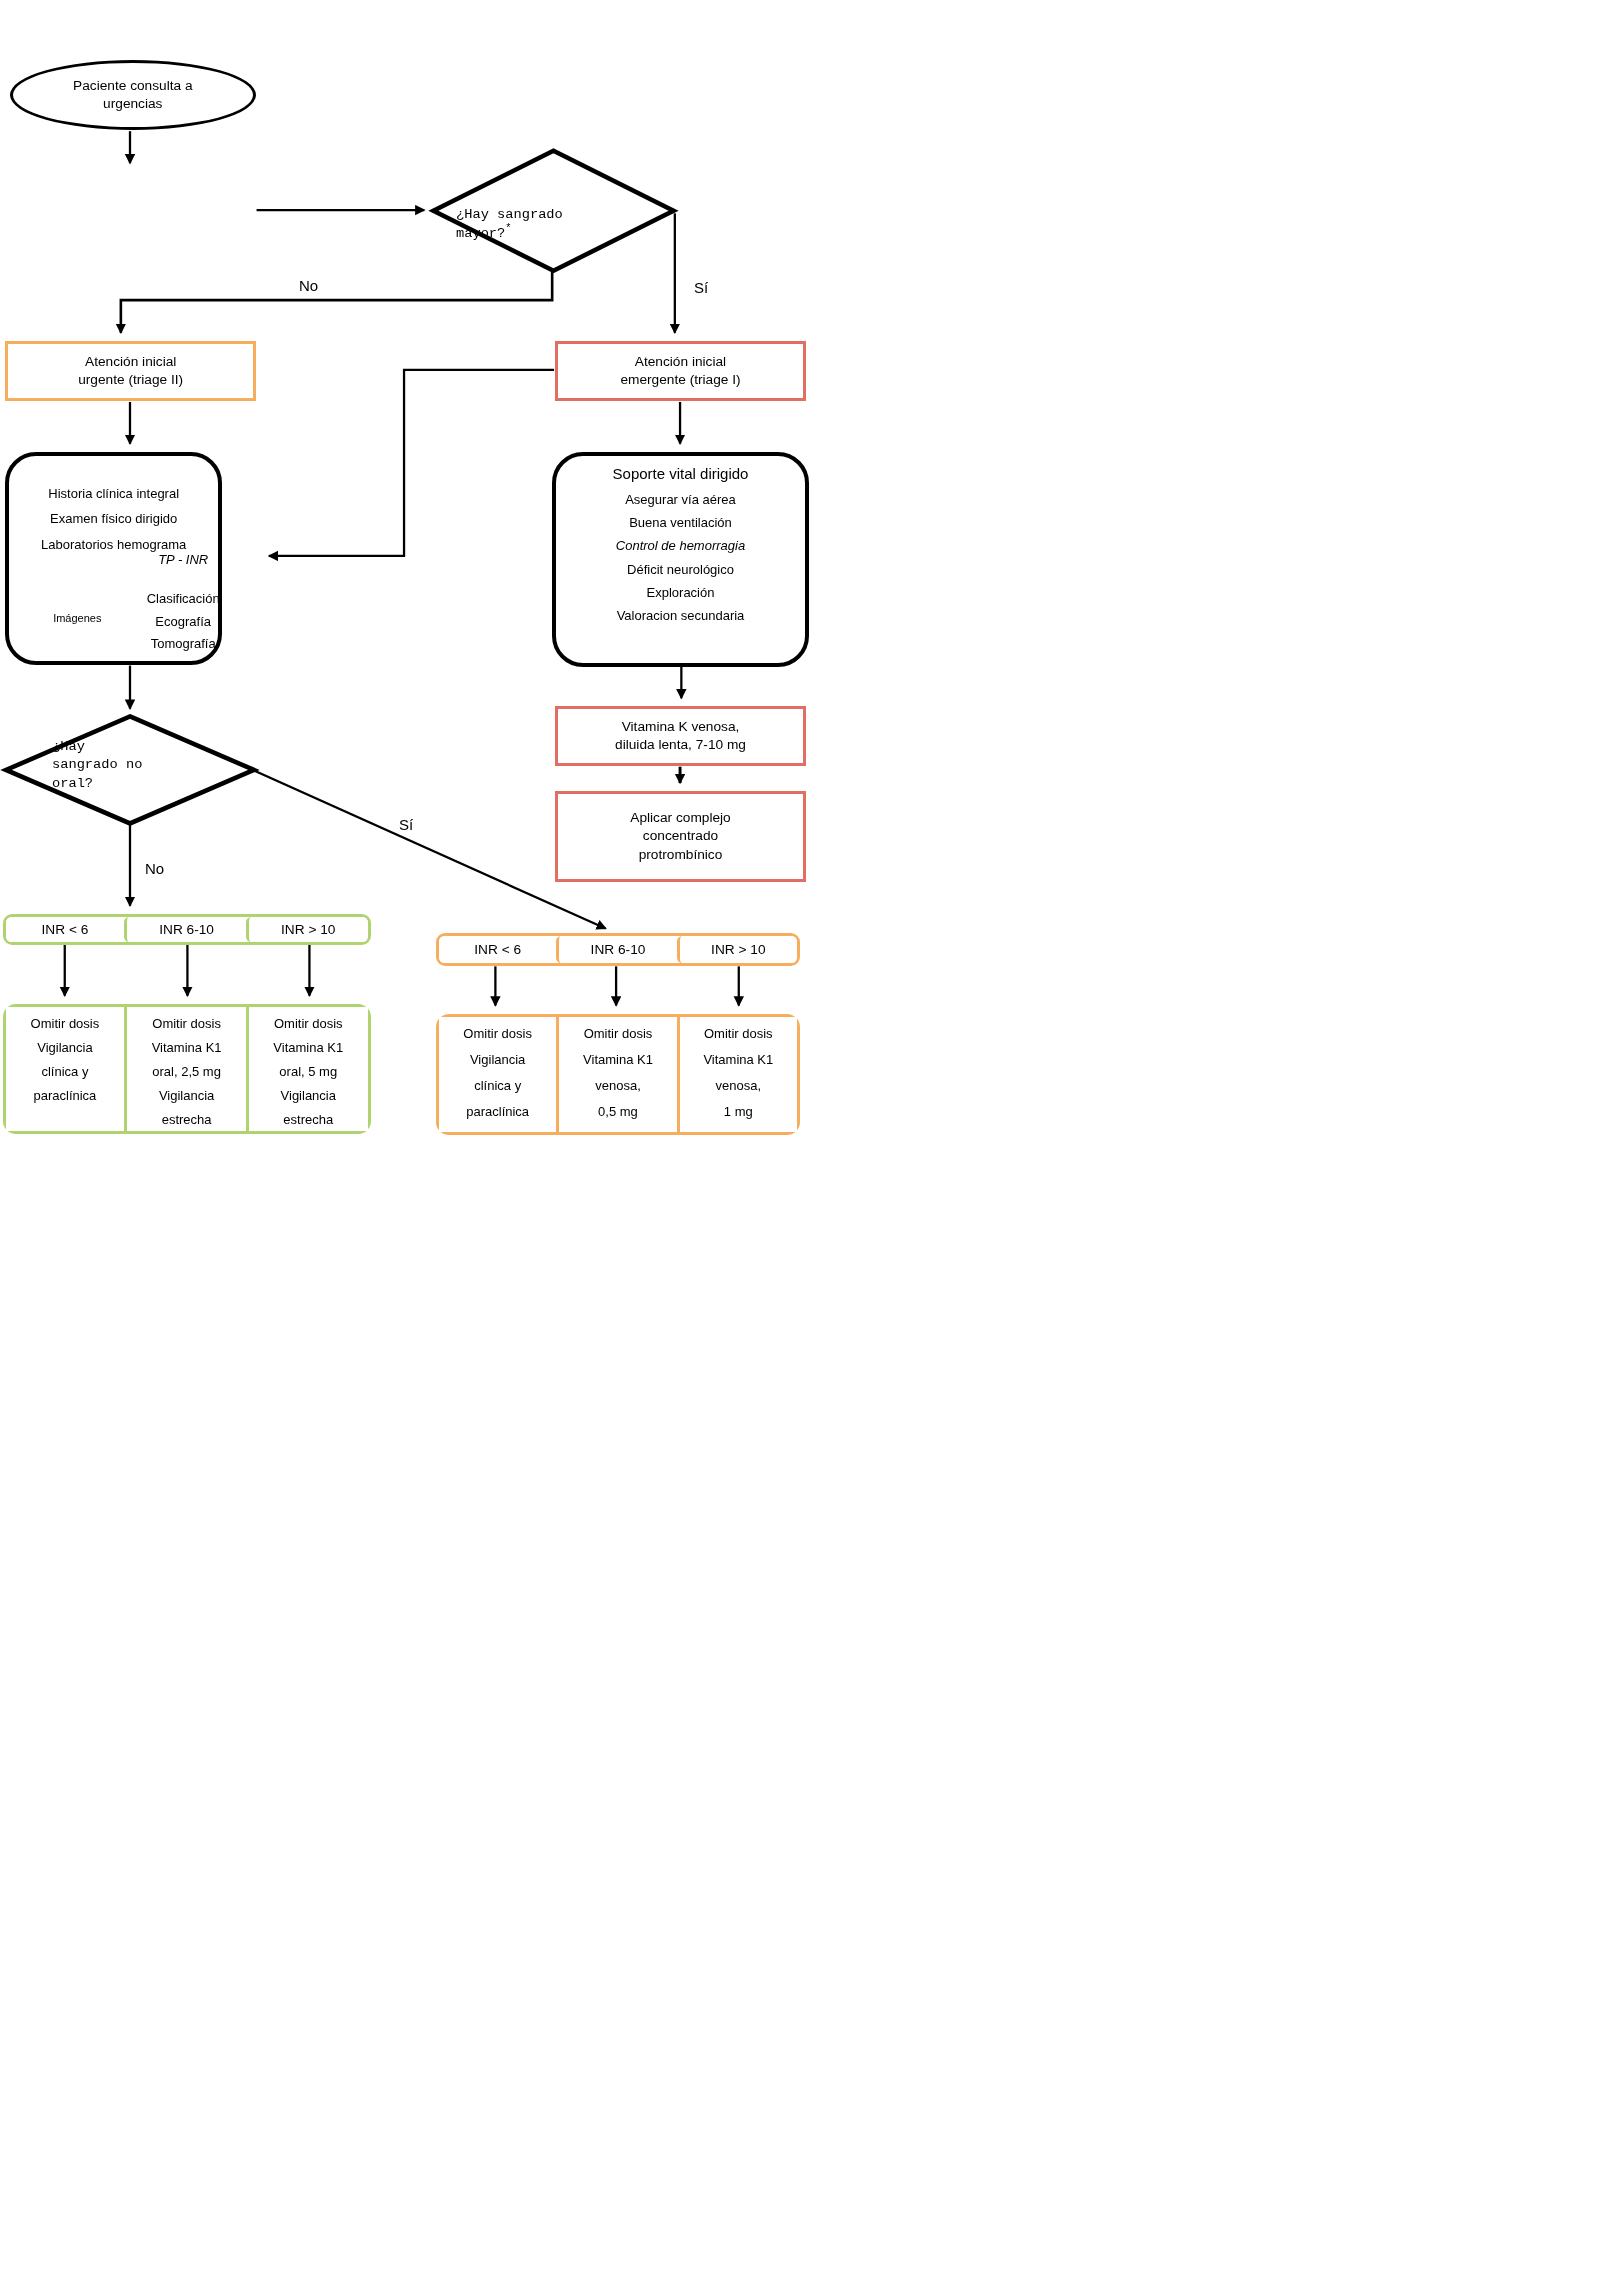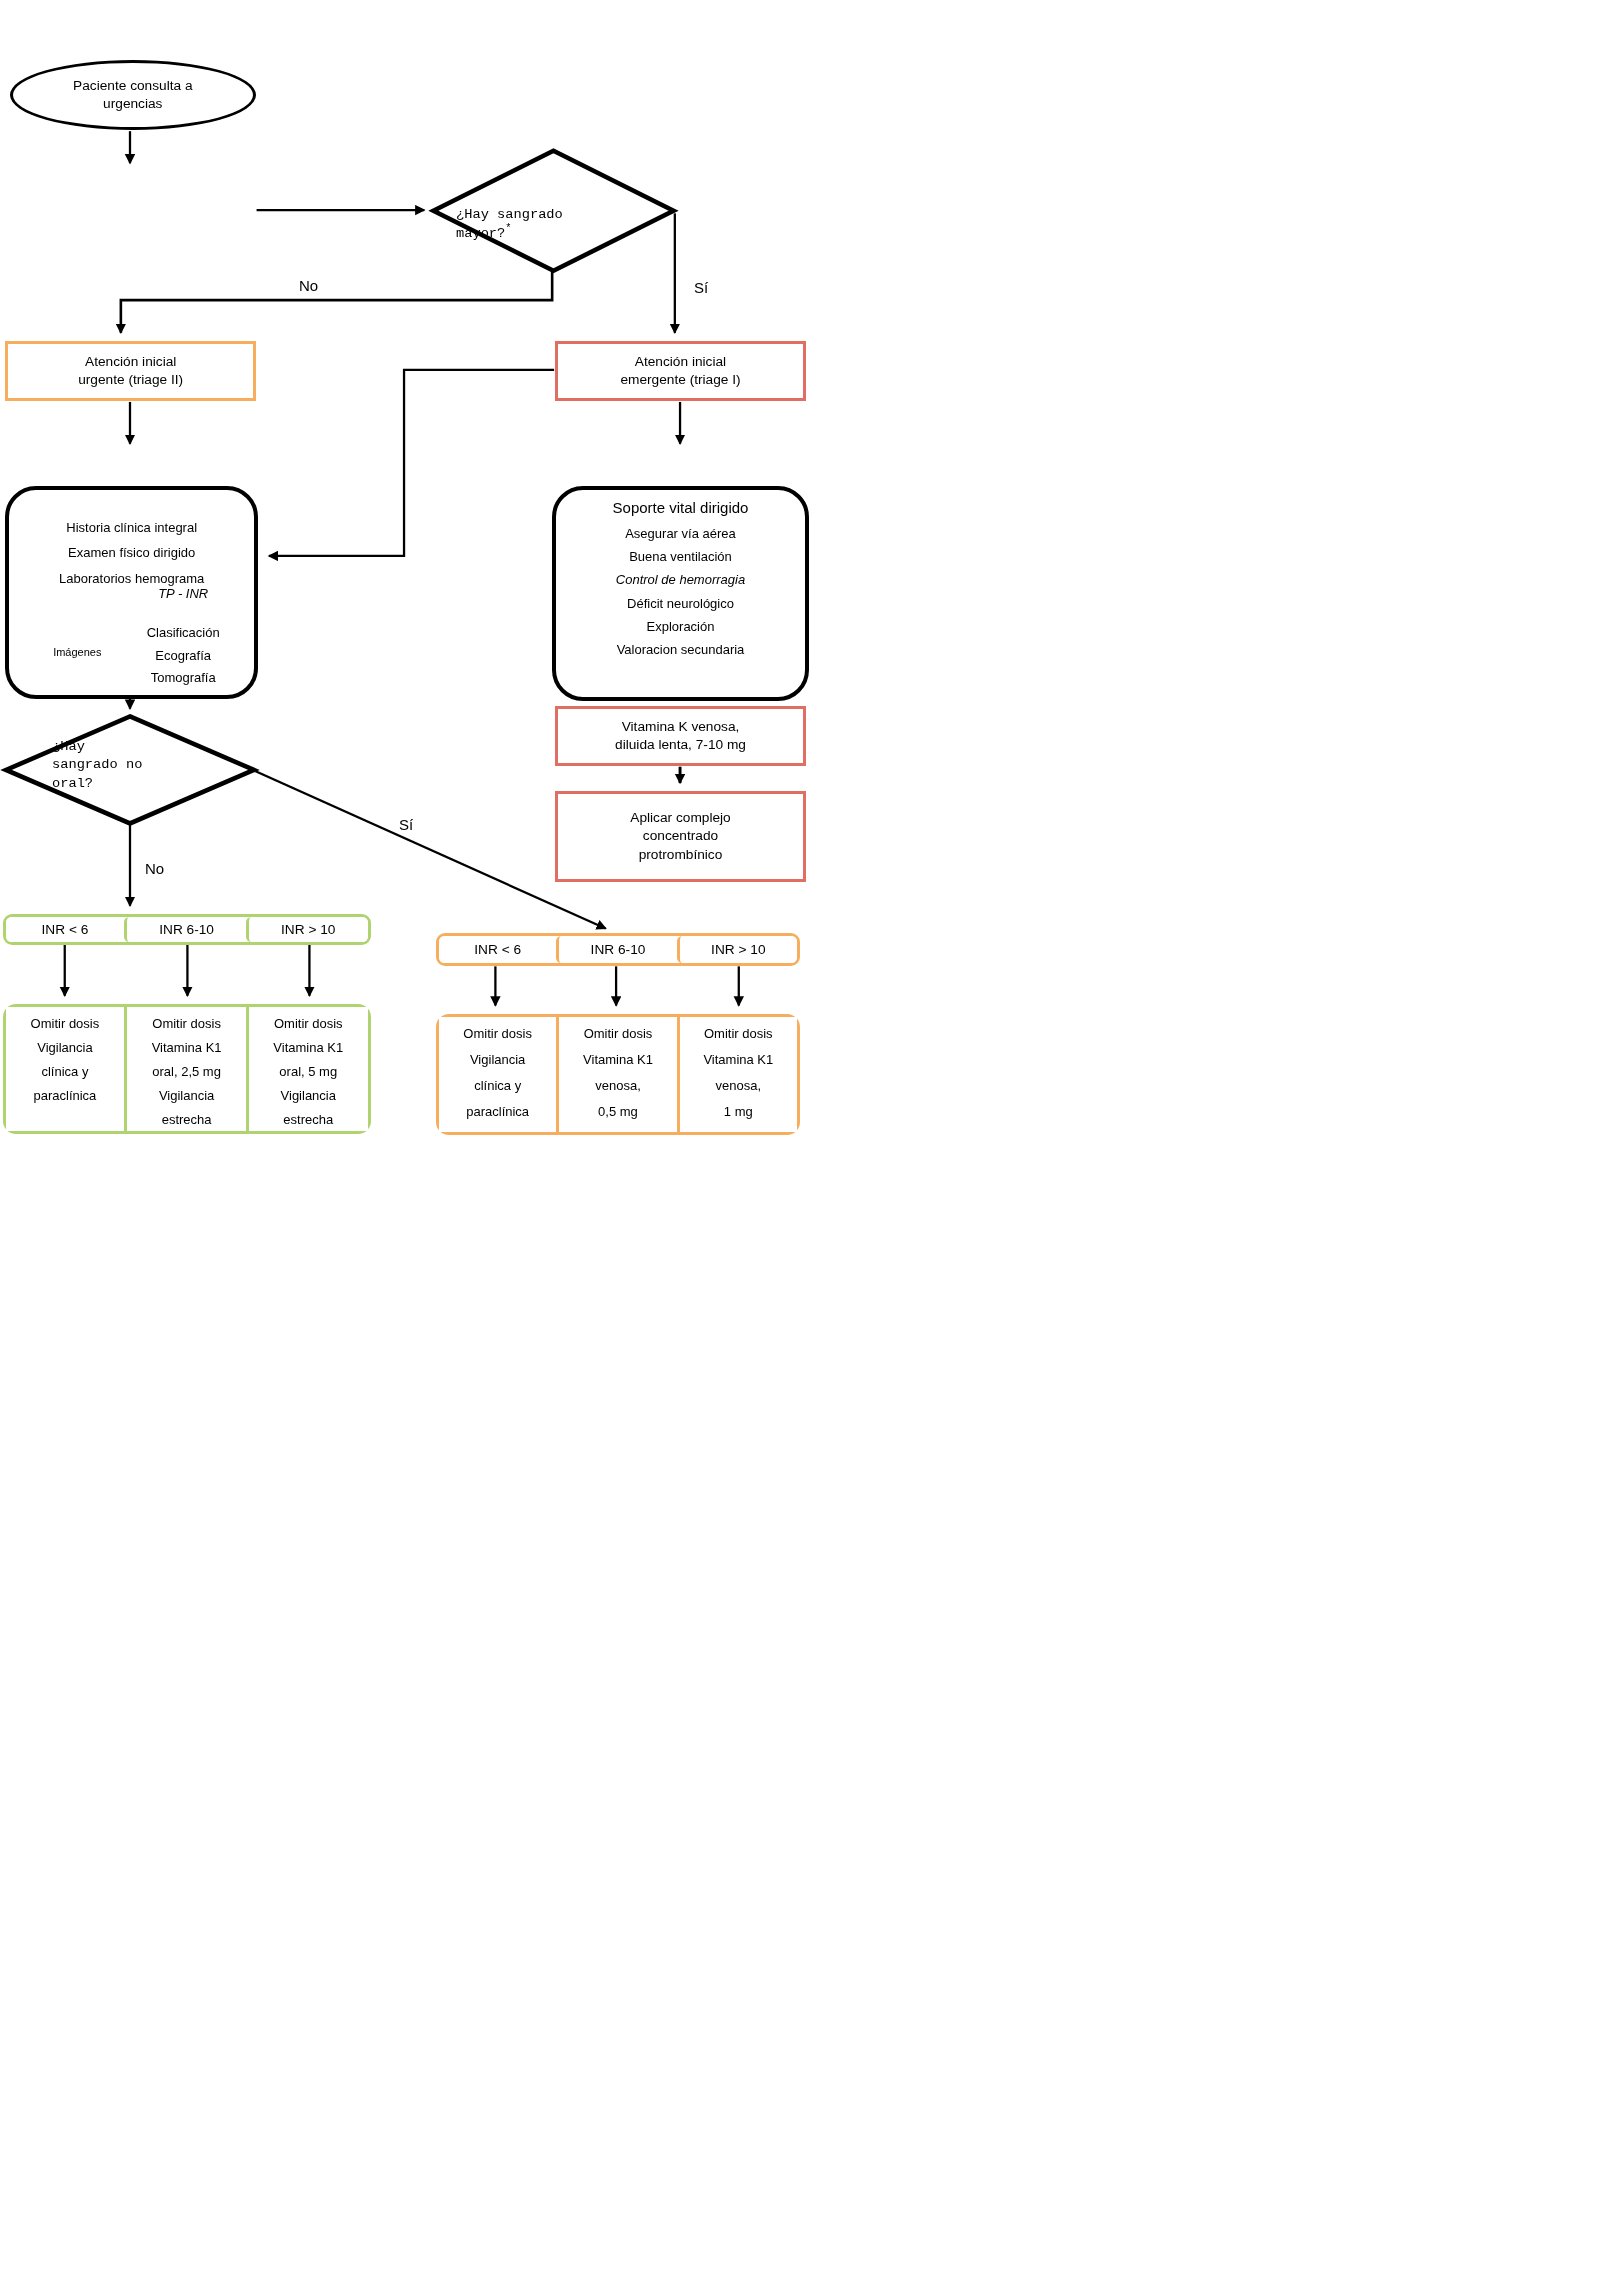--- a/index.html
+++ b/index.html
@@ -18,21 +18,21 @@
   svg.wires{position:absolute;left:0;top:0;}
   .node{
     position:absolute;display:flex;align-items:center;justify-content:center;
     text-align:center;white-space:pre-line;background:#fff;box-sizing:border-box;
     font-size:13.7px;line-height:1.35;
   }
   .ellipse{border:3.9px solid #000;border-radius:50%;}
   .rect-black{border:3.9px solid #000;}
   .rect-orange{border:3.9px solid var(--orange);}
   .rect-red{border:3.9px solid var(--red);}
-  .rounded{border:4.6px solid #000;border-radius:31px;background:#fff;margin-top:34px;}
+  .rounded{border:4.6px solid #000;border-radius:31px;background:#fff;}
   .dtext{
     position:absolute;text-align:left;white-space:pre-line;
     font-size:13.7px;line-height:1.35;background:transparent;font-family:Liberation Mono, monospace;
   }
   .edge-label{position:absolute;font-size:15px;white-space:pre;}
   
   .workup-line{position:absolute;left:0;width:100%;text-align:center;font-size:13px;white-space:pre-line;}
   .workup-right{position:absolute;left:104px;width:140px;text-align:center;font-size:13px;white-space:pre-line;}
   .workup-left{position:absolute;left:2.6px;width:131px;text-align:center;font-size:11px;}
   .italic{font-style:italic;}
@@ -106,21 +106,21 @@
 
   <div class="edge-label" style="left:299px;top:277px;">No</div>
   <div class="edge-label" style="left:694px;top:279px;">Sí</div>
 
   <div class="node rect-orange" style="left:5.2px;top:341px;width:251px;height:60px;">Atención inicial
 urgente (triage II)</div>
 
   <div class="node rect-red" style="left:555px;top:341px;width:251px;height:60px;">Atención inicial
 emergente (triage I)</div>
 
-  <div class="node rounded" style="left:5.2px;top:452px;width:253px;height:213px;display:block;">
+  <div class="node rounded" style="left:5.2px;top:452px;width:217px;height:213px;display:block;">
     <div class="workup-line" style="top:29px;">Historia clínica integral</div>
     <div class="workup-line" style="top:54px;">Examen físico dirigido</div>
     <div class="workup-line" style="top:80px;">Laboratorios hemograma</div>
     <div class="workup-right italic" style="top:95px;">TP - INR</div>
     <div class="workup-right" style="top:134px;">Clasificación</div>
     <div class="workup-left" style="top:155px;">Imágenes</div>
     <div class="workup-right" style="top:157px;">Ecografía</div>
     <div class="workup-right" style="top:179px;">Tomografía</div>
   </div>
 

